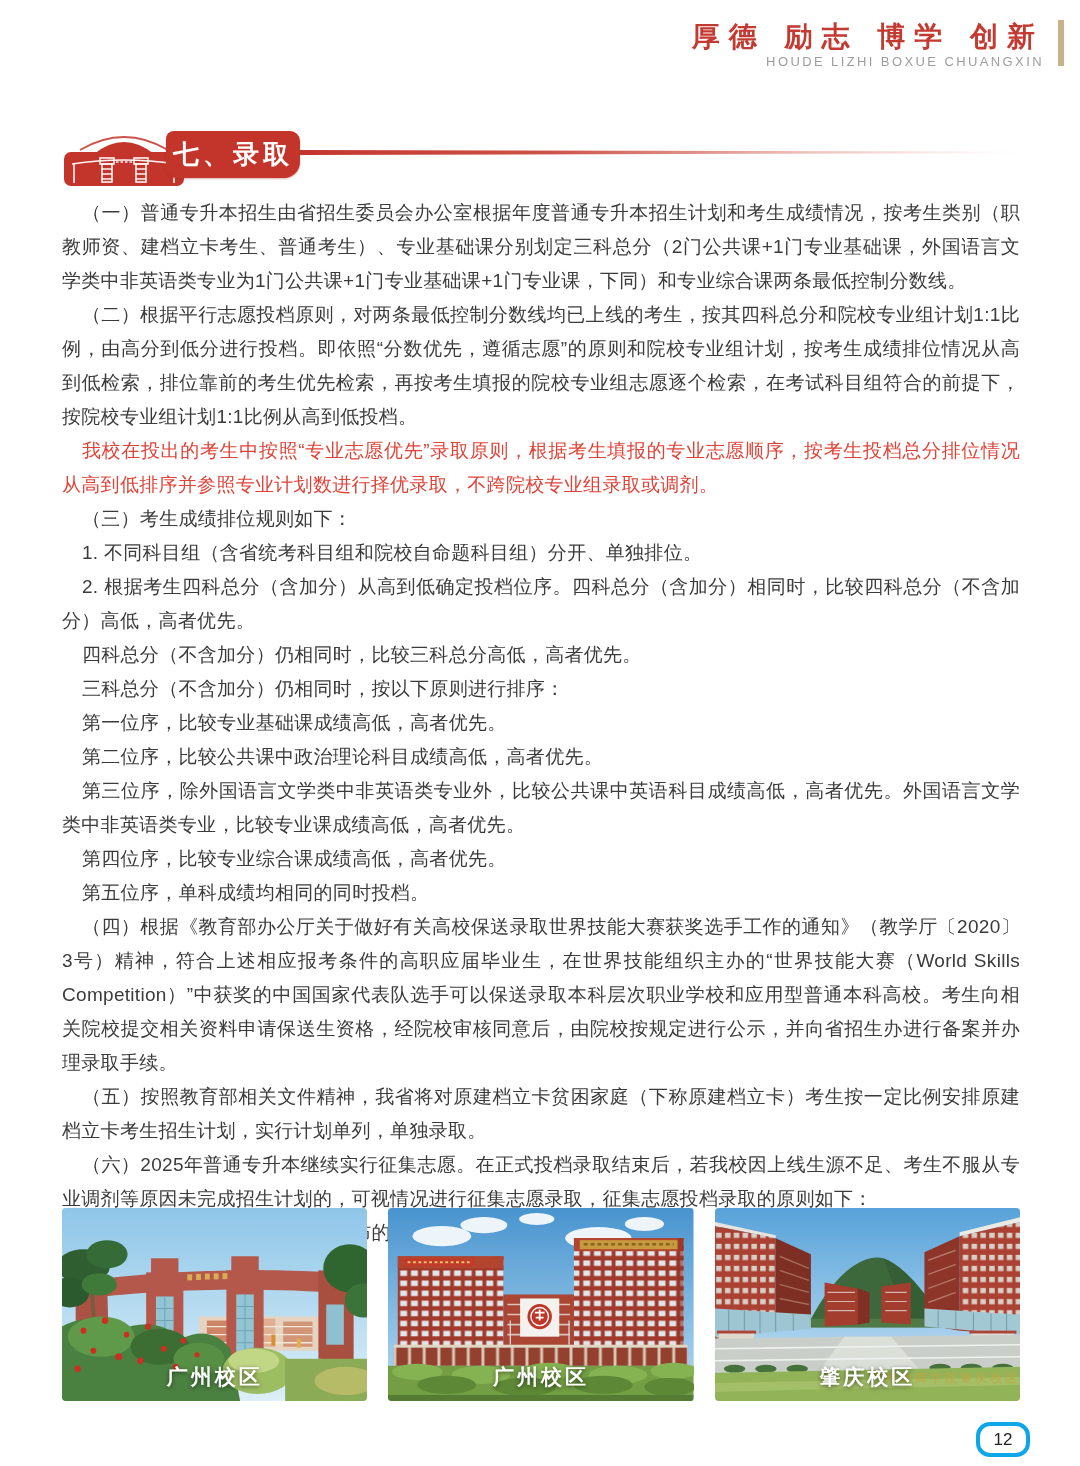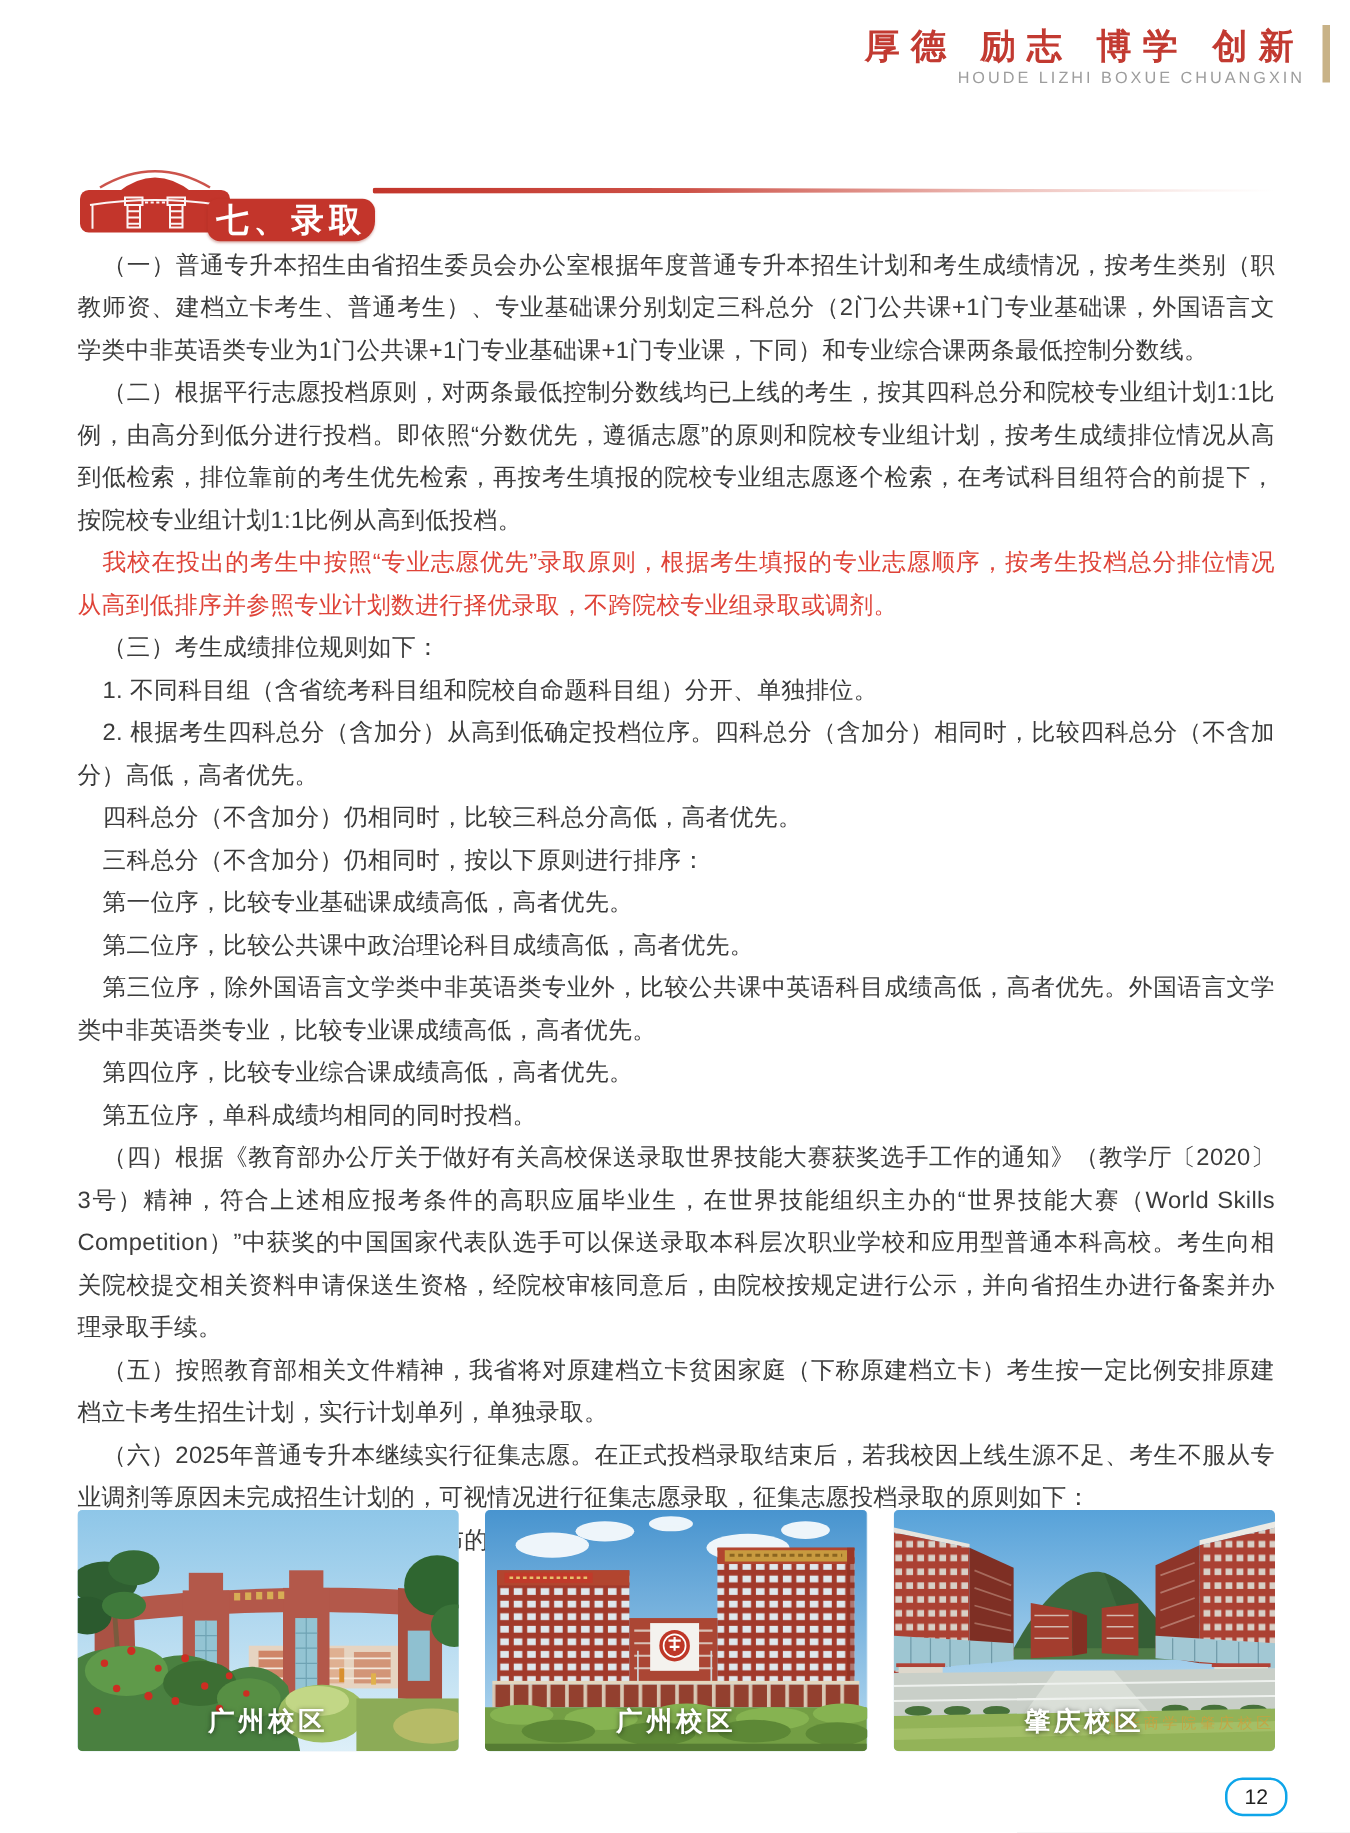--- a/index.html
+++ b/index.html
@@ -15,44 +15,44 @@
   .page{position:relative;width:1080px;height:1466px;background:#ffffff;margin:0 auto;overflow:hidden;}
 
   
   .motto-cn{position:absolute;top:18px;right:36px;font-family:"DejaVu Serif","Liberation Serif",serif;
     font-weight:bold;font-size:28px;letter-spacing:9px;color:var(--motto-red);white-space:nowrap;}
   .motto-en{position:absolute;top:54px;right:36px;font-size:13px;letter-spacing:2.4px;color:var(--motto-gray);white-space:nowrap;}
   .tan-bar{position:absolute;top:20px;right:16px;width:6px;height:46px;background:var(--tan-bar);}
 
   
   .section-icon{position:absolute;left:64px;top:108px;width:120px;height:80px;}
-  .section-banner{position:absolute;left:166px;top:131px;width:134px;height:34px;background:var(--accent-red);
+  .section-banner{position:absolute;left:166px;top:131px;width:134px;height:47px;background:var(--accent-red);
     border-radius:8px 10px 16px 10px;display:flex;align-items:center;justify-content:center;
-    color:#fff;font-size:26px;font-weight:bold;letter-spacing:4px;box-shadow:0 1px 2px rgba(150,40,30,.35);margin-top:28px;}
+    color:#fff;font-size:26px;font-weight:bold;letter-spacing:4px;box-shadow:0 1px 2px rgba(150,40,30,.35);}
   .section-line{position:absolute;left:298px;top:150px;width:722px;height:5px;border-radius:3px;
     background:linear-gradient(to right,#c3352b 0%,#cd5248 35%,rgba(224,140,130,.55) 70%,rgba(236,190,183,.18) 92%,rgba(255,255,255,0) 100%);
     clip-path:polygon(0 0,100% 32%,100% 64%,0 100%);}
 
   
   .content{position:absolute;left:62px;top:196px;width:958px;}
   .content p{margin:0;font-size:19px;line-height:34px;color:var(--body-text);
     text-align:justify;text-indent:1.05em;letter-spacing:.3px;}
   .content p.red{color:var(--text-red);}
 
   
   .photos{position:absolute;left:62px;top:1208px;width:958px;height:193px;display:flex;gap:21px;}
   .photos figure{position:relative;flex:1;margin:0;border-radius:4px;overflow:hidden;background:#cfe4f2;}
   .photos svg{display:block;width:100%;height:100%;}
   .photo-caption{position:absolute;left:0;bottom:10px;width:100%;text-align:center;color:#fff;
     font-size:21px;font-weight:600;letter-spacing:3px;text-shadow:0 1px 4px rgba(0,0,0,.55);z-index:2;}
   .photo-sign{position:absolute;left:0;bottom:14px;width:100%;text-align:right;color:#c9a23f;
     font-size:12px;letter-spacing:3px;opacity:.85;filter:blur(.4px);z-index:1;white-space:nowrap;}
 
   
-  .page-num{position:absolute;right:50px;top:1422px;width:46px;height:27px;border:2px solid #0ea5e9;
+  .page-num{position:absolute;right:50px;top:1422px;width:46px;height:27px;border:4px solid #0ea5e9;
     border-radius:14px;display:flex;align-items:center;justify-content:center;
     font-size:17px;color:#222;background:#fff;}
 </style>
 </head>
 <body>
 
 <div class="page">
 
   <div class="motto-cn">厚德 励志 博学 创新</div>
   <div class="motto-en">HOUDE LIZHI BOXUE CHUANGXIN</div>

